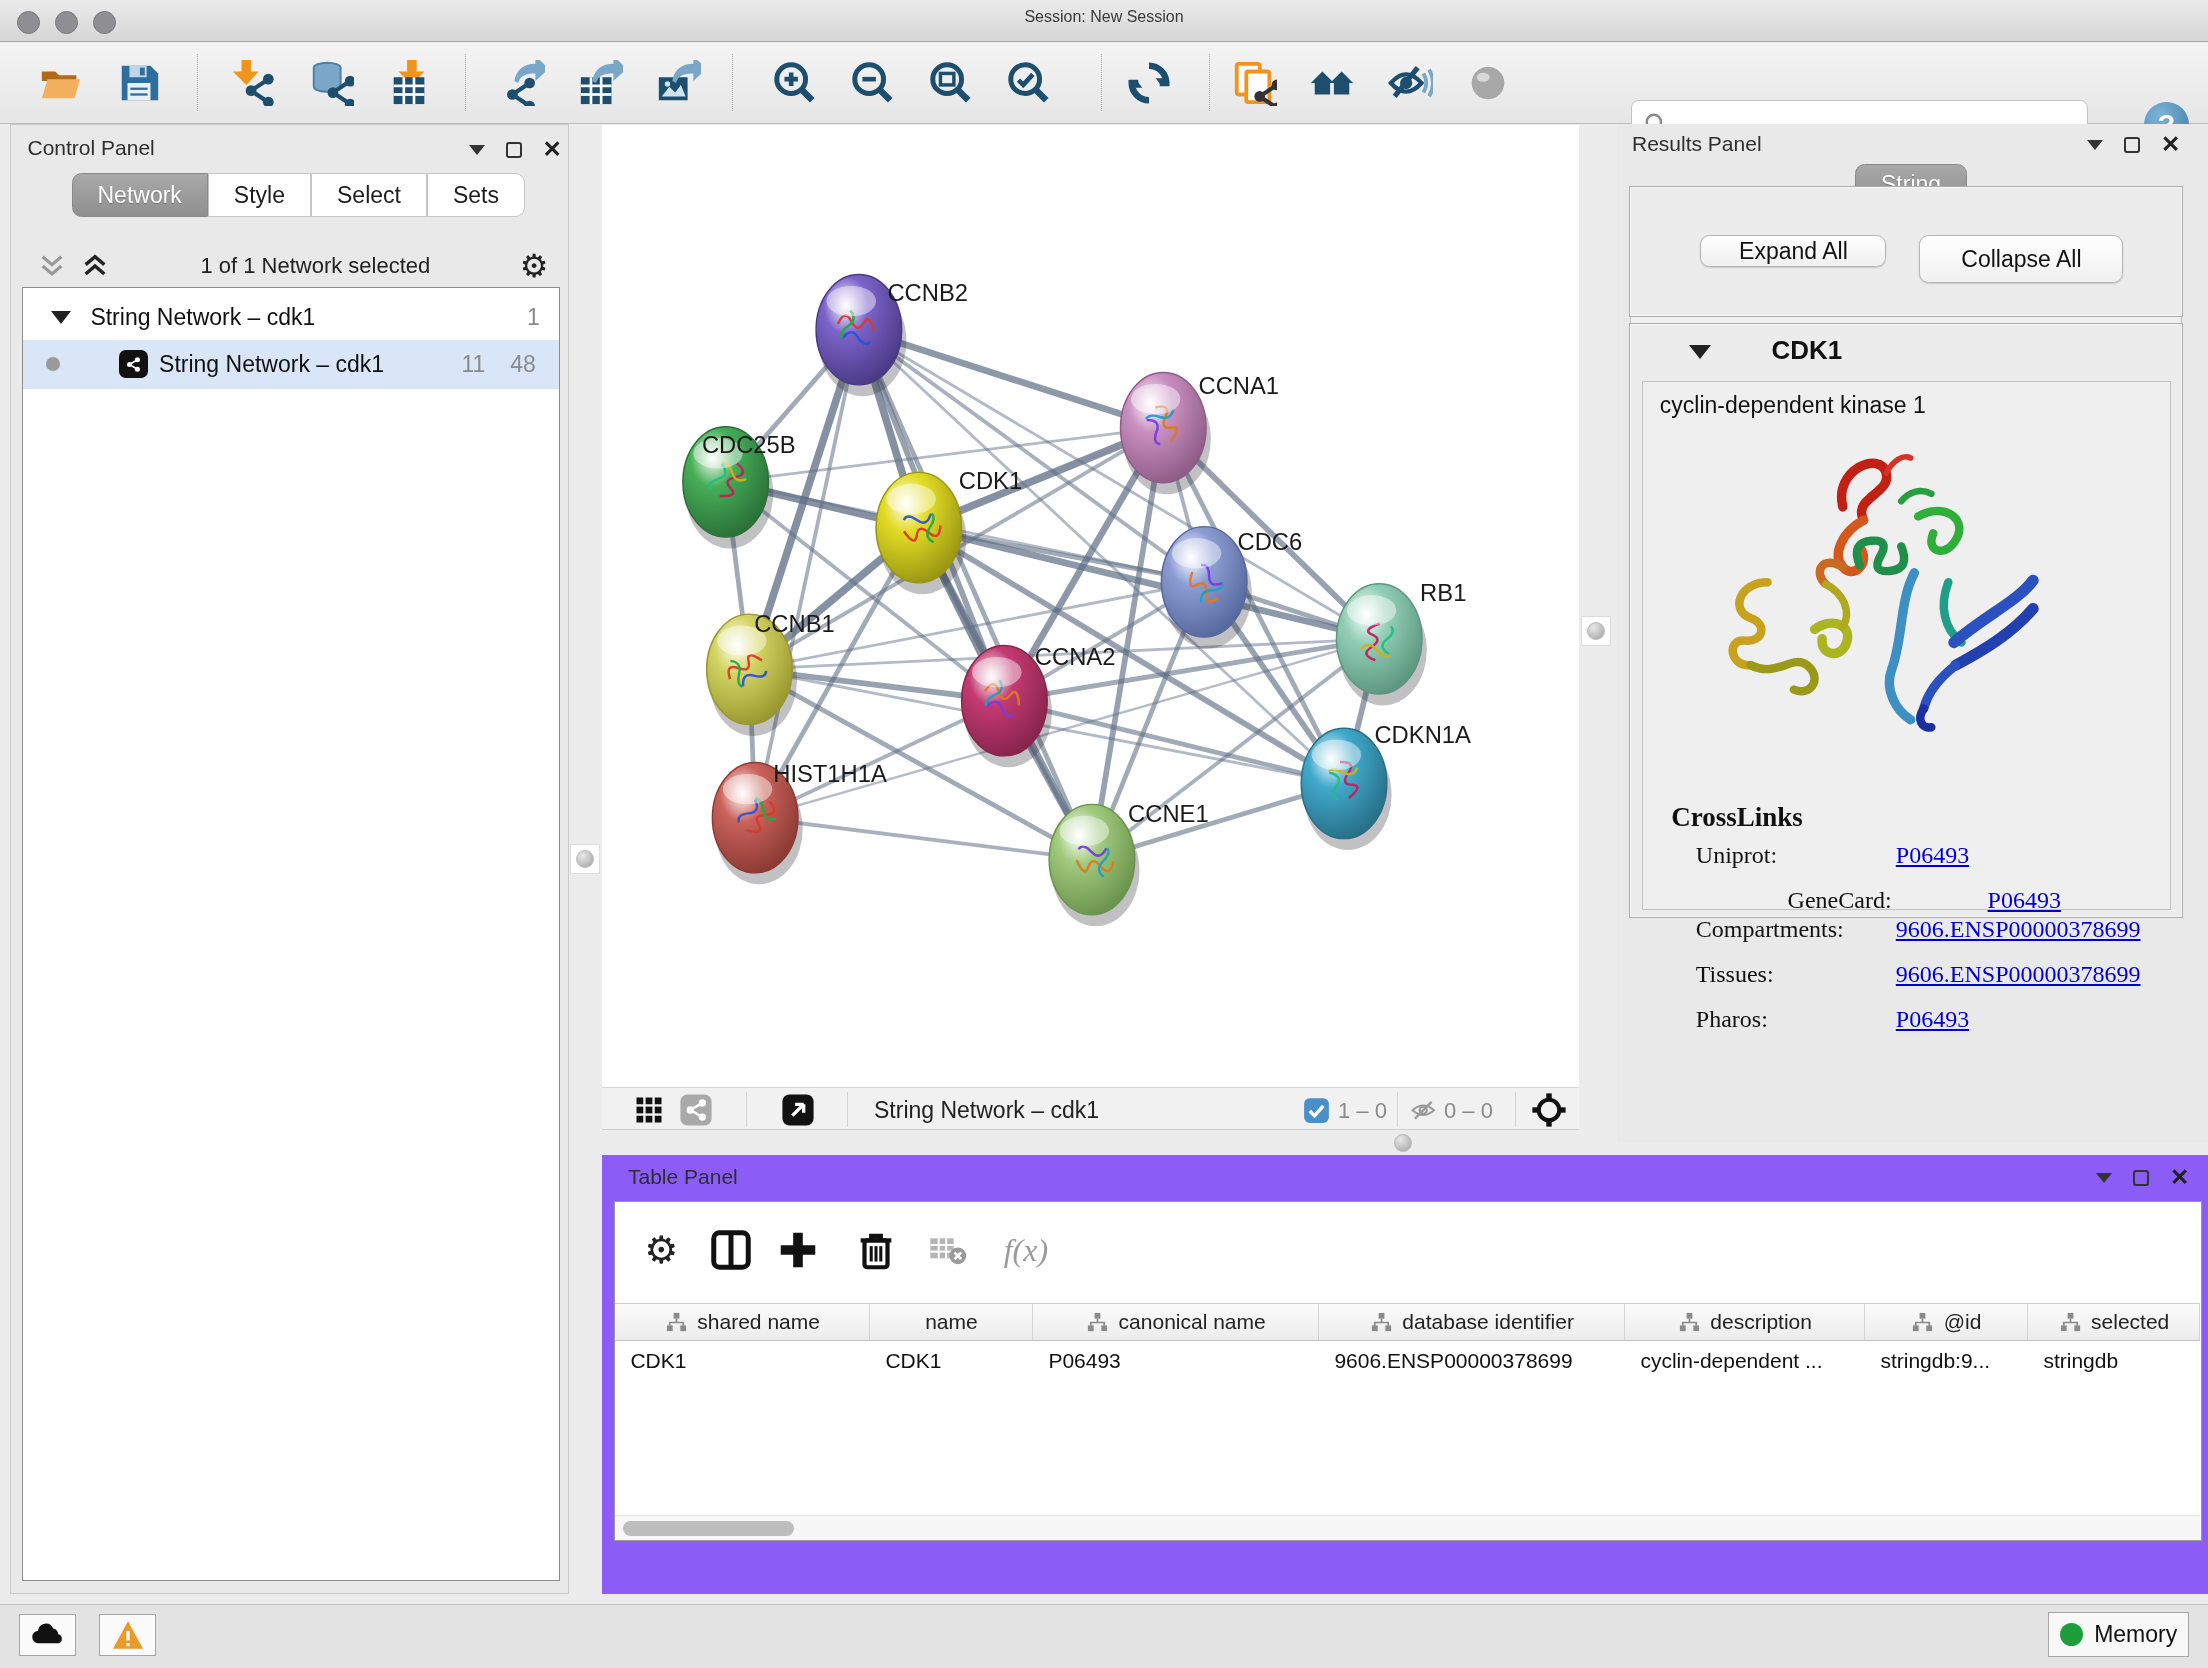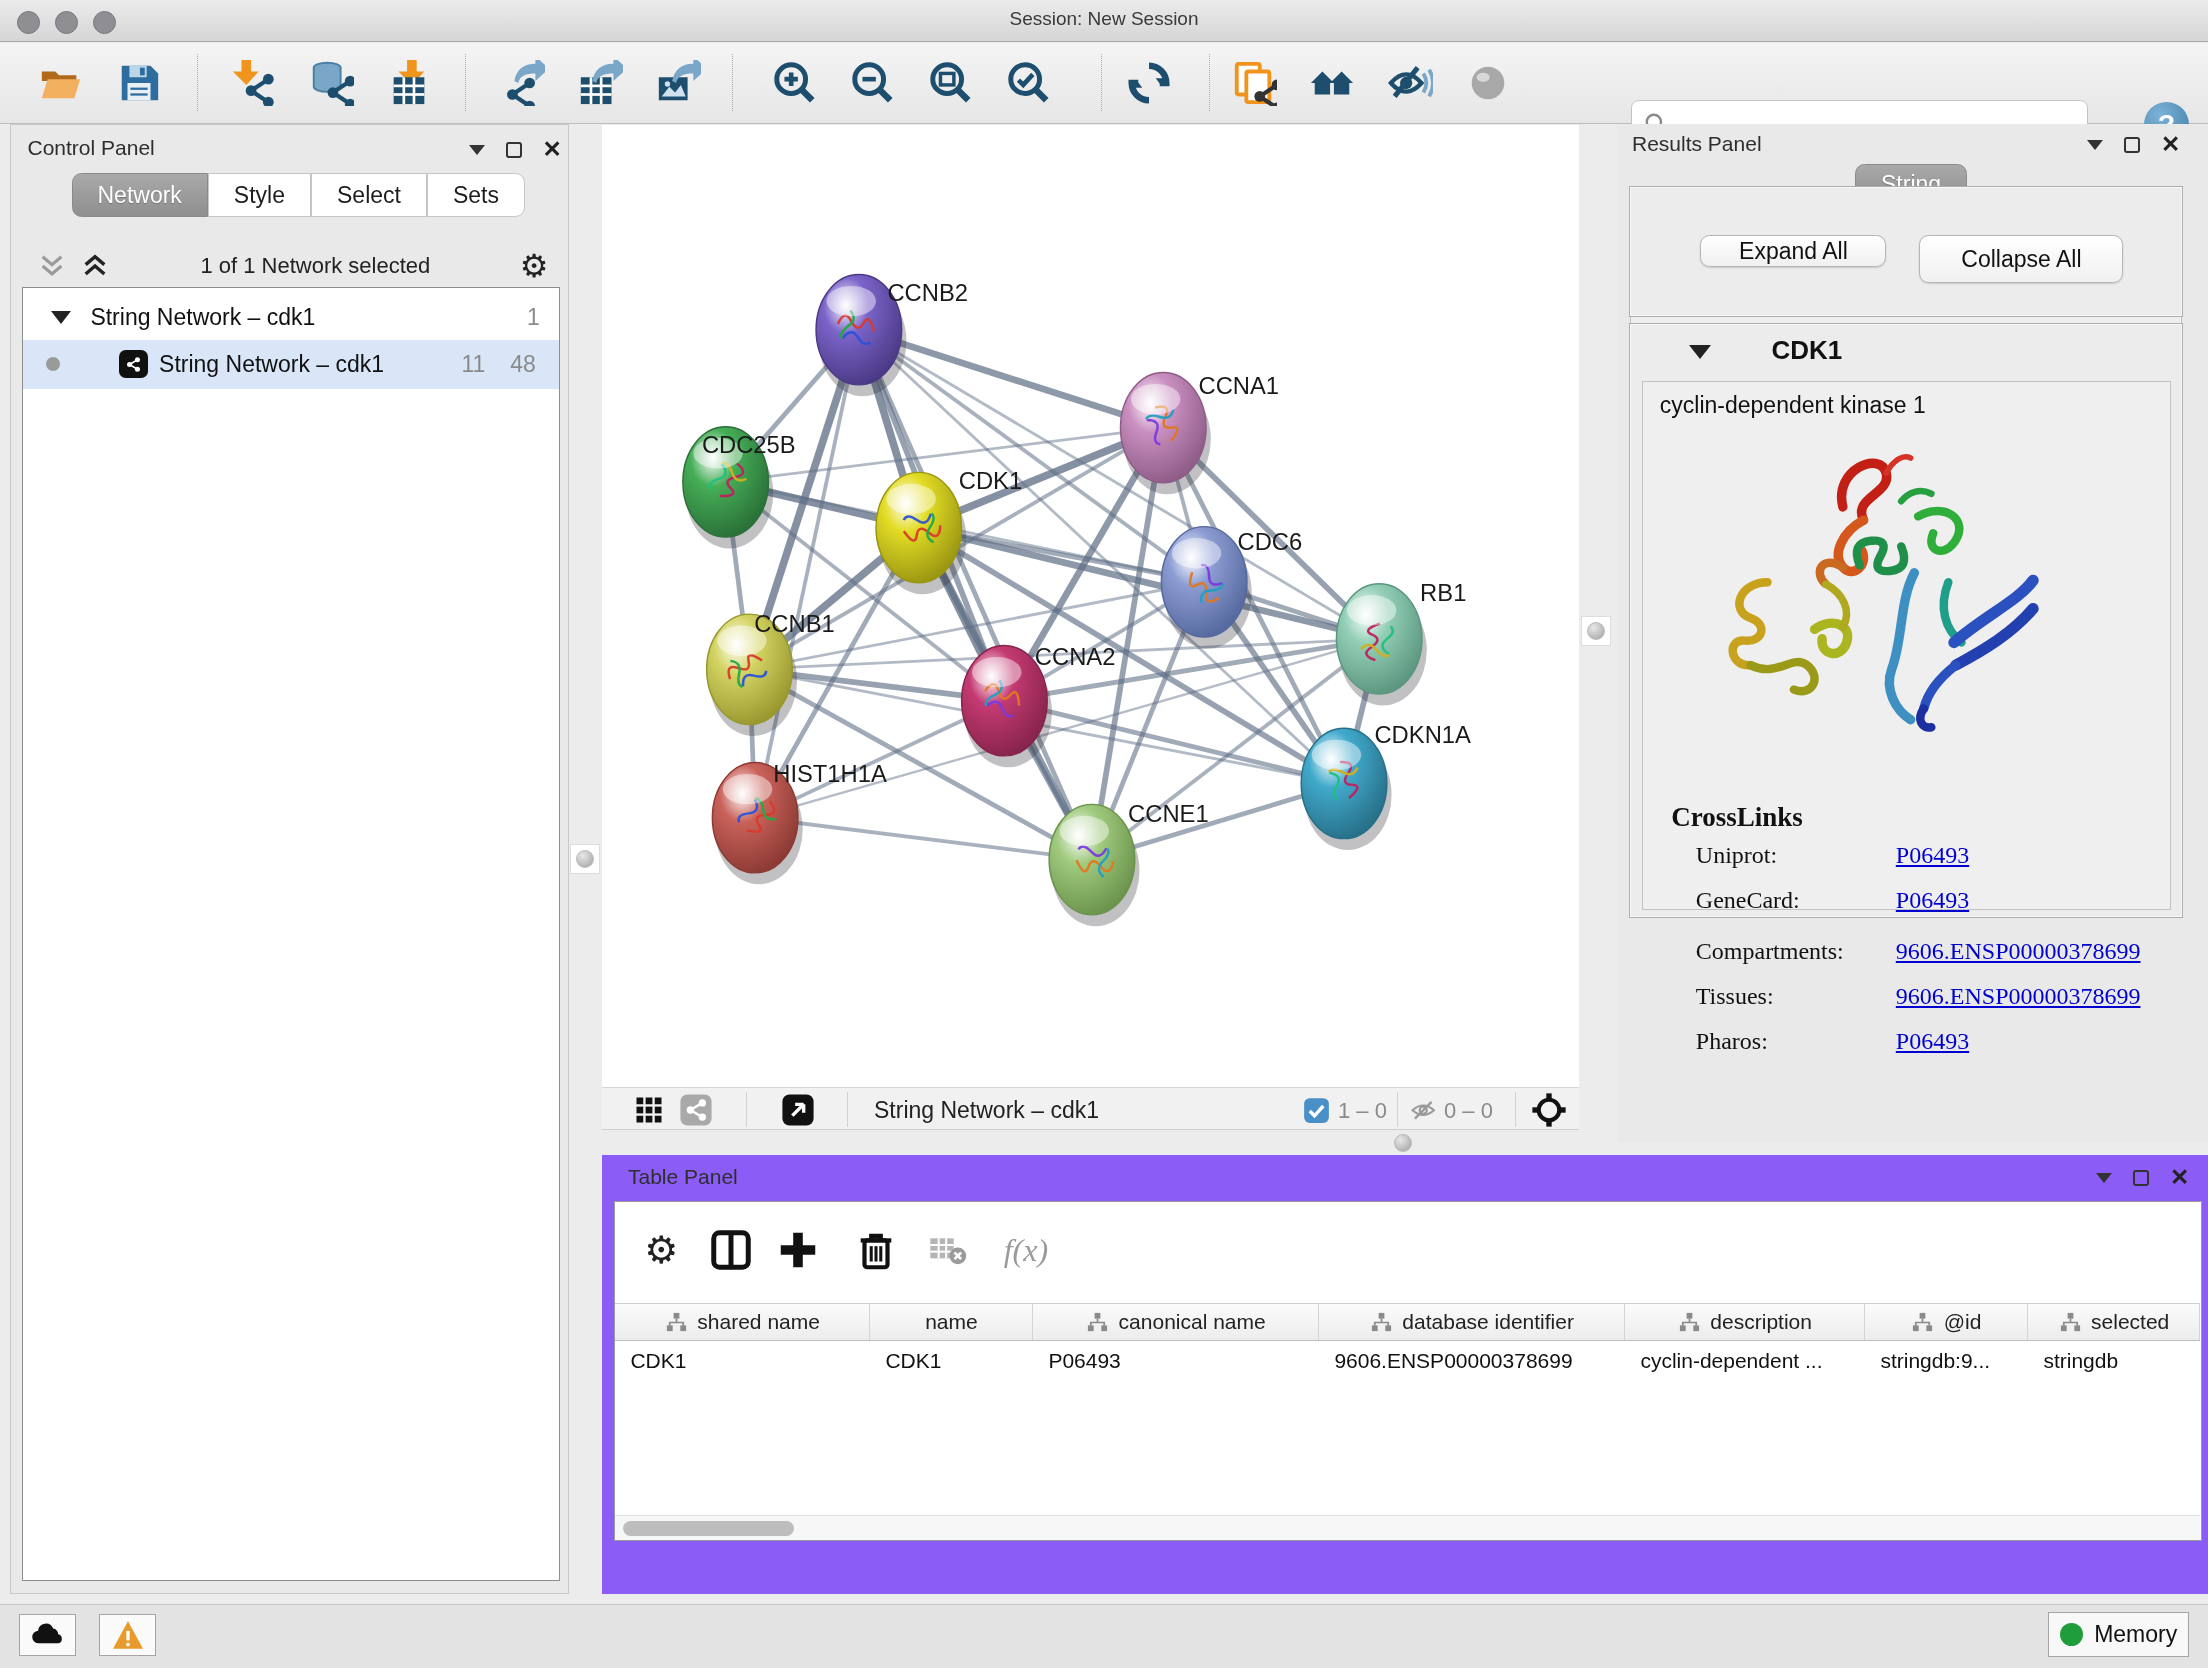--- a/index.html
+++ b/index.html
@@ -5,21 +5,21 @@
   * { margin:0; padding:0; box-sizing:border-box; }
   html,body { width:2208px; height:1668px; font-family:"Liberation Sans",sans-serif; background:#ececec; overflow:hidden; }
   #app { position:relative; width:2208px; height:1668px; background:#ececec; }
 
   
   #titlebar { position:absolute; left:0; top:0; width:2208px; height:42px;
     background:linear-gradient(#ebebeb,#d5d5d5); border-bottom:1px solid #a8a8a8; }
   .traffic { position:absolute; top:11.4px; width:23px; height:23px; border-radius:50%;
     background:#8e8e93; border:1px solid #77777c; }
   #win-title { position:absolute; top:7.6px; left:0; width:100%; text-align:center;
-    font-size:19px; color:#3a3a3a; }
+    font-size:16px; color:#3a3a3a; }
 
   
   #toolbar { position:absolute; left:0; top:43px; width:2208px; height:81px;
     background:linear-gradient(#f4f4f4,#e6e6e6); border-bottom:1px solid #bdbdbd; }
   .tgroup { position:absolute; top:9.5px; height:61px; display:flex; gap:25px; align-items:center; }
   .tbtn { width:53px; height:57px; display:flex; align-items:center; justify-content:center; cursor:pointer; }
   .tbtn svg { width:46px; height:46px; }
   .tdiv { position:absolute; top:11.4px; height:57px; border-left:1.9px dotted #ababab; }
   #search-wrap { position:absolute; left:1631px; top:57px; width:457px; height:48px;
     background:#fff; border:1.9px solid #c2c2c2; border-radius:7.6px; display:flex; align-items:center; padding-left:9.5px; }
@@ -695,21 +695,21 @@
             <path d="M352,178 C330,204 300,222 270,238" stroke="#2340b0" stroke-width="12"></path>
             <path d="M270,238 C252,252 240,268 236,284" stroke="#2b51c0" stroke-width="10"></path>
             <path d="M236,284 C228,296 234,306 244,304" stroke="#1c2f9e" stroke-width="9"></path>
           </svg>
           <div class="serif" style="position:absolute;left:28.5px;top:420px;font-size:27px;font-weight:bold;color:#111">CrossLinks</div>
           <div id="xlinks" style="position:absolute;left:53px;top:460px;width:457px">
               <div style="display: flex; margin-bottom: 18px;">
                 <div class="serif xlink-label" style="width:200px">Uniprot:</div>
   <div class="serif xlink-val">P06493</div>
               </div>
-              <div style="display: flex; margin-bottom: 24px;">
+              <div style="display: flex; margin-bottom: 2px; justify-content: center;">
                 <div class="serif xlink-label" style="width:200px">GeneCard:</div>
   <div class="serif xlink-val">P06493</div>
               </div>
               <div style="display: flex; margin-bottom: 18px;">
                 <div class="serif xlink-label" style="width:200px">Compartments:</div>
   <div class="serif xlink-val">9606.ENSP00000378699</div>
               </div>
               <div style="display: flex; margin-bottom: 18px;">
                 <div class="serif xlink-label" style="width:200px">Tissues:</div>
   <div class="serif xlink-val">9606.ENSP00000378699</div>

